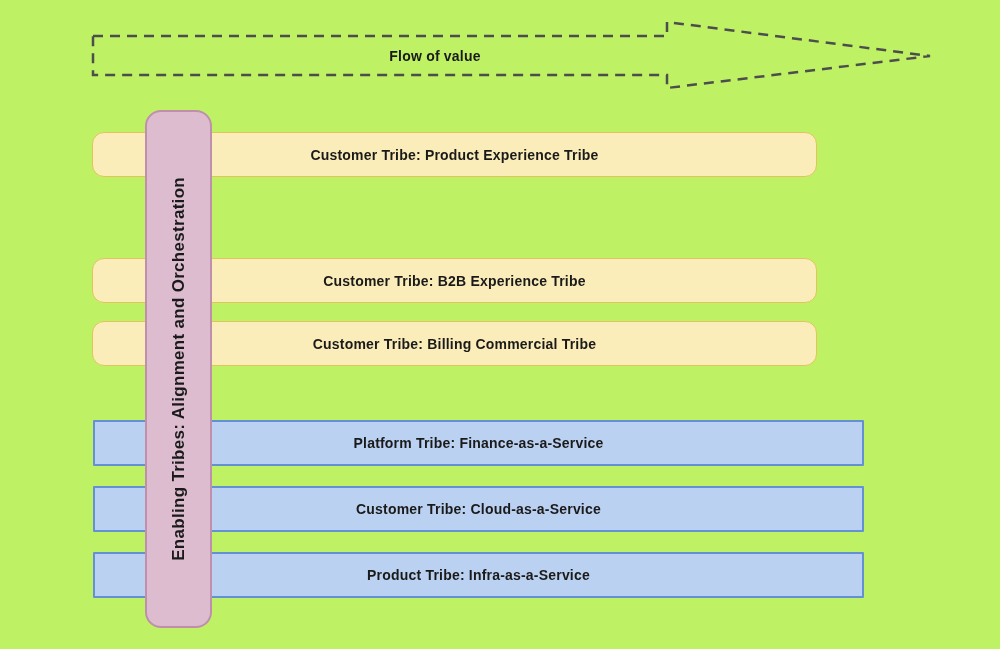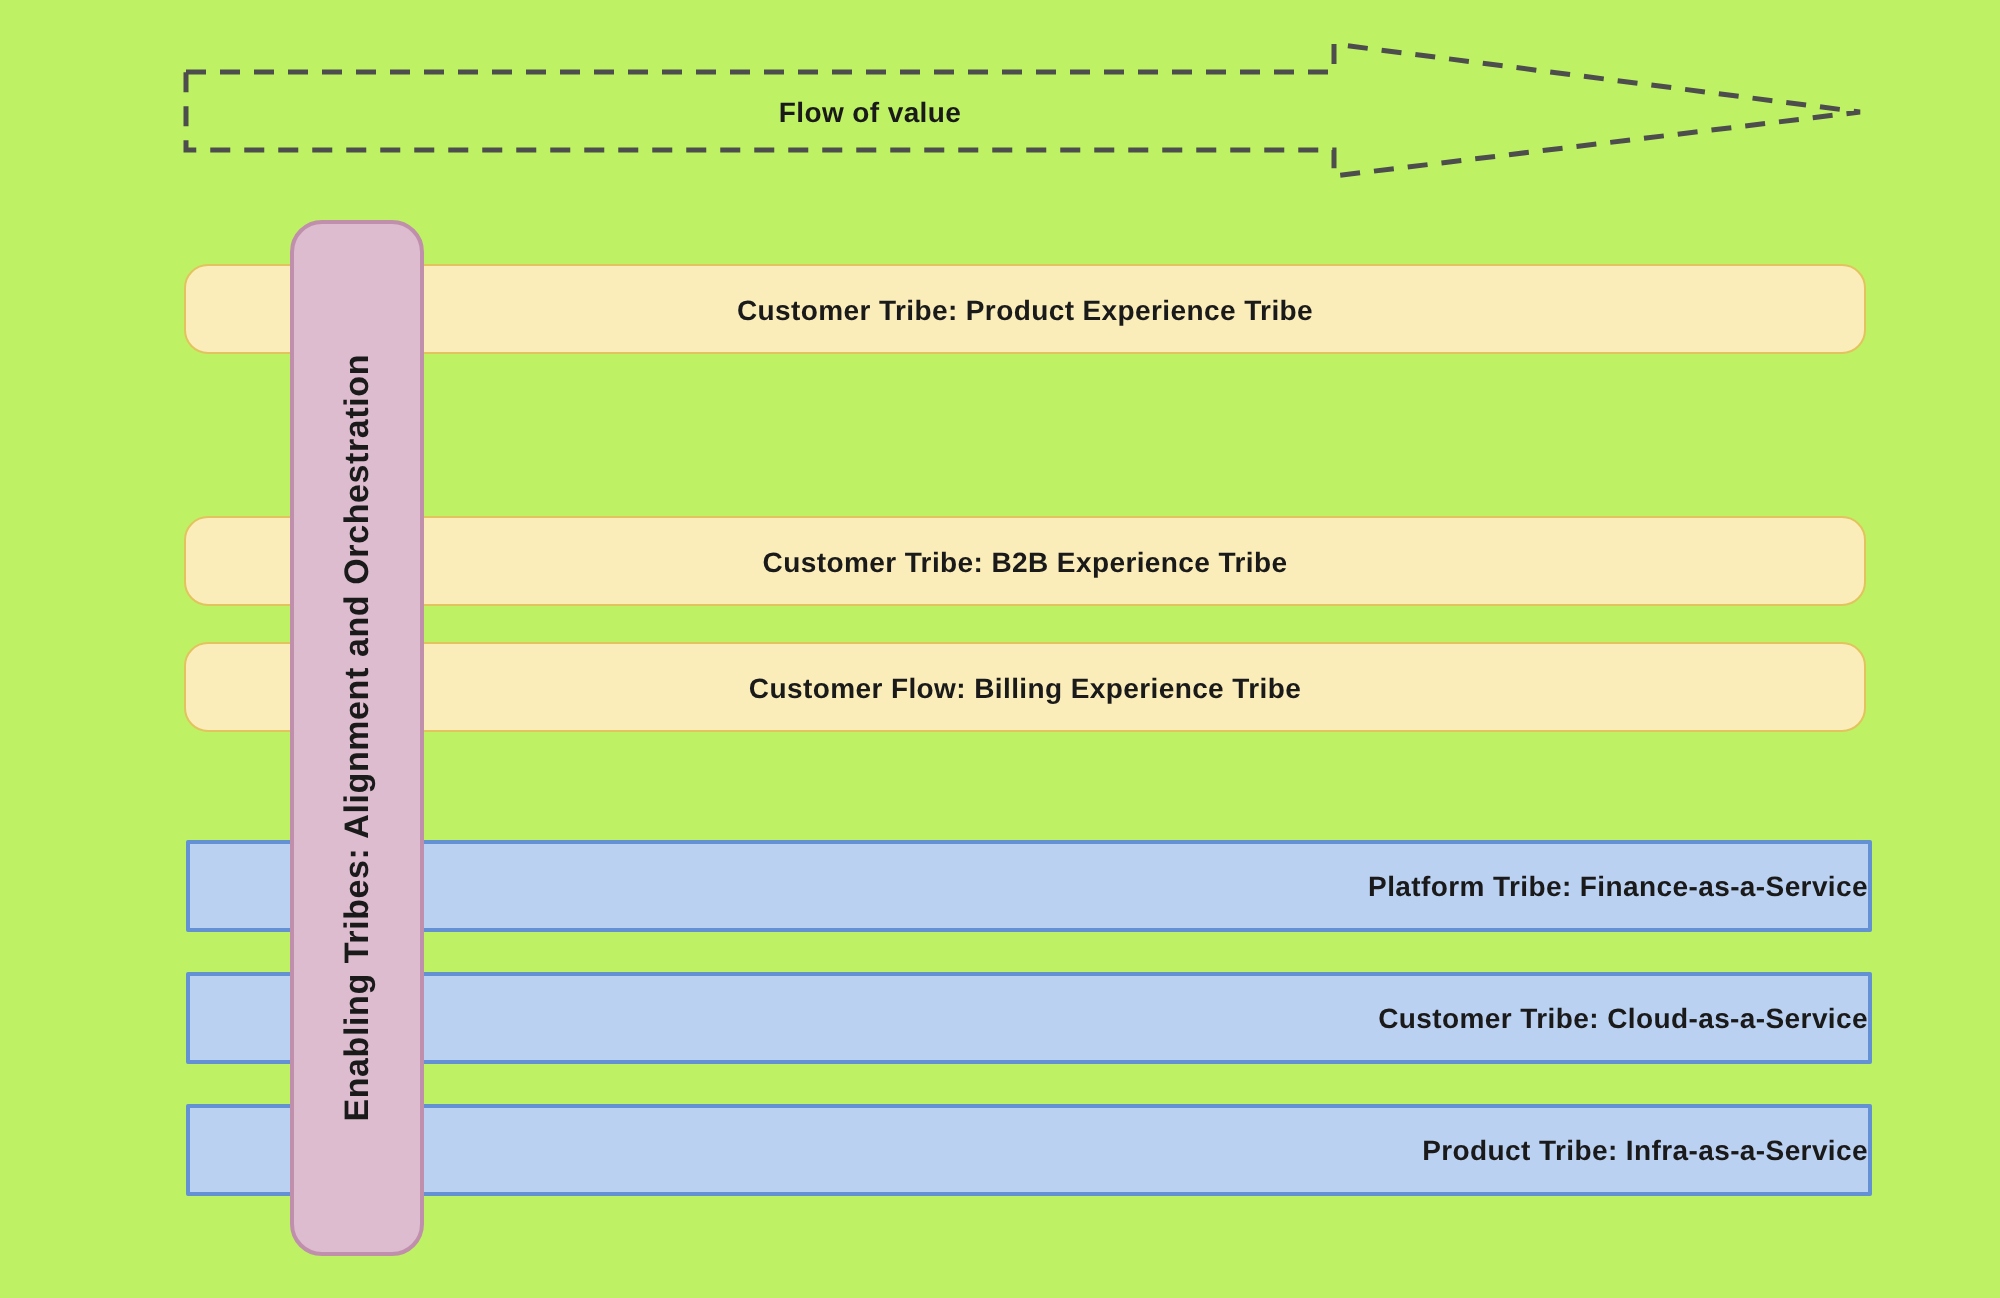--- a/index.html
+++ b/index.html
@@ -41,34 +41,33 @@
   
   .row {
     position: absolute;
     display: flex;
     align-items: center;
     justify-content: center;
     z-index: 1;
   }
   .row.customer {
     left: 92px;
-    width: 841px;
+    width: 725px;
     height: 45px;
     background: var(--customer-fill, #faedb9);
     border: 1.5px solid var(--customer-border, #e3c35e);
     border-radius: 12px;
   }
   .row.platform {
     left: 93px;
-    width: 843px;
+    width: 771px;
     height: 46px;
     background: var(--platform-fill, #bbd1f1);
     border: 2px solid var(--platform-border, #6490d4);
     border-radius: 1px;
-    justify-content: flex-end;
   }
   .row-label {
     font-size: 14px;
     font-weight: bold;
     color: var(--text, #1a1a1a);
     letter-spacing: 0.2px;
     white-space: nowrap;
   }
 
   
@@ -109,21 +108,21 @@
   <div class="row customer" style="top:132px">
     <span class="row-label">Customer Tribe: Product Experience Tribe</span>
   </div>
 
 
   <div class="row customer" style="top:258px">
     <span class="row-label">Customer Tribe: B2B Experience Tribe</span>
   </div>
 
   <div class="row customer" style="top:321px">
-    <span class="row-label">Customer Flow: Billing Experience Tribe</span>
+    <span class="row-label">Customer Tribe: Billing Commercial Tribe</span>
   </div>
 
   <div class="row platform" style="top:420px">
     <span class="row-label">Platform Tribe: Finance-as-a-Service</span>
   </div>
 
   <div class="row platform" style="top:486px">
     <span class="row-label">Customer Tribe: Cloud-as-a-Service</span>
   </div>
 

